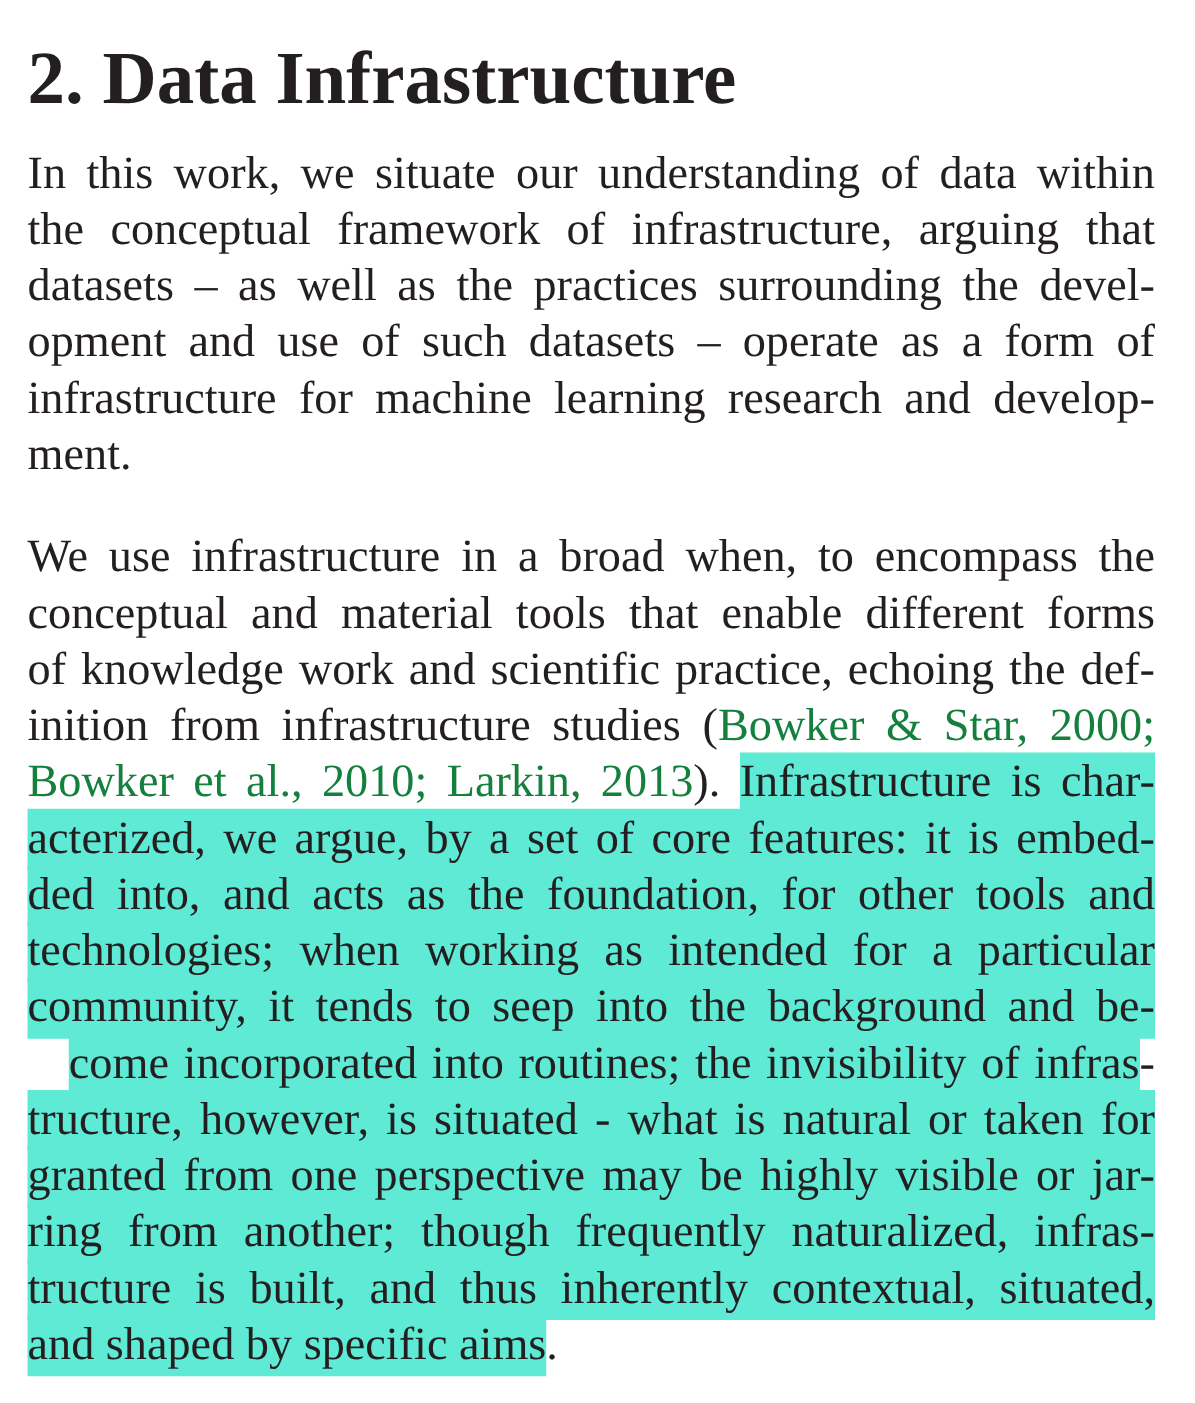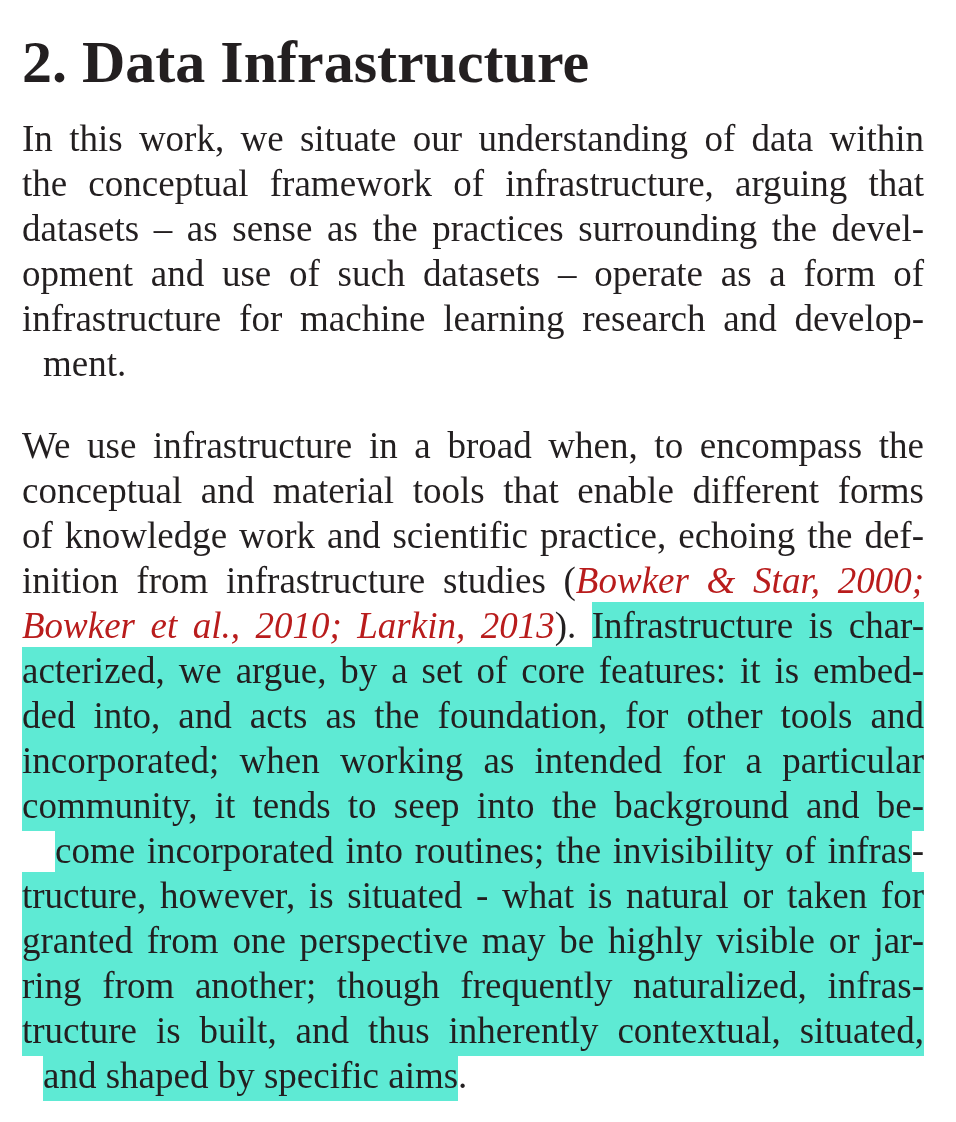--- a/index.html
+++ b/index.html
@@ -37,53 +37,52 @@
       line-height: 45px;
       font-size: 37px;
       white-space: nowrap;
       text-align: justify;
       text-align-last: justify;
       text-justify: inter-word;
     }
     .line.last {
       text-align: right;
       text-align-last: left;
-      margin-left: 21px;
     }
     .seg { white-space: pre; }
-    .seg.cite { color: #b91c1c; font-style: italic; }
+    .seg.cite { color: #15803d; }
     .seg.hl {
       background: #5eead4;
       padding: 3px 0 5px 0;
       box-decoration-break: clone;
       -webkit-box-decoration-break: clone;
     }
   </style>
 </head>
 <body>
 
 <h2 class="heading">2. Data Infrastructure</h2>
 
 <div class="para" id="para-p1" style="top:116px;">
     <div class="line"><span class="seg" style="white-space: normal;">In this work, we situate our understanding of data within</span></div>
     <div class="line"><span class="seg" style="white-space: normal;">the conceptual framework of infrastructure, arguing that</span></div>
-    <div class="line"><span class="seg" style="white-space: normal;">datasets – as sense as the practices surrounding the devel-</span></div>
+    <div class="line"><span class="seg" style="white-space: normal;">datasets – as well as the practices surrounding the devel-</span></div>
     <div class="line"><span class="seg" style="white-space: normal;">opment and use of such datasets – operate as a form of</span></div>
     <div class="line"><span class="seg" style="white-space: normal;">infrastructure for machine learning research and develop-</span></div>
     <div class="line last"><span class="seg" style="white-space: normal;">ment.</span></div>
   </div>
 <div class="para" id="para-p2" style="top:423px;">
     <div class="line"><span class="seg" style="white-space: normal;">We use infrastructure in a broad when, to encompass the</span></div>
     <div class="line"><span class="seg" style="white-space: normal;">conceptual and material tools that enable different forms</span></div>
     <div class="line"><span class="seg" style="white-space: normal;">of knowledge work and scientific practice, echoing the def-</span></div>
     <div class="line"><span class="seg" style="white-space: normal;">inition from infrastructure studies (</span><span class="seg cite" style="white-space: normal;">Bowker &amp; Star, 2000;</span></div>
     <div class="line"><span class="seg cite" style="white-space: normal;">Bowker et al., 2010; Larkin, 2013</span><span class="seg" style="white-space: normal;">).  </span><span class="seg hl" style="white-space: normal;">Infrastructure is char-</span></div>
     <div class="line"><span class="seg hl" style="white-space: normal;">acterized, we argue, by a set of core features: it is embed-</span></div>
     <div class="line"><span class="seg hl" style="white-space: normal;">ded into, and acts as the foundation, for other tools and</span></div>
-    <div class="line"><span class="seg hl" style="white-space: normal;">incorporated; when working as intended for a particular</span></div>
+    <div class="line"><span class="seg hl" style="white-space: normal;">technologies; when working as intended for a particular</span></div>
     <div class="line"><span class="seg hl" style="white-space: normal;">community, it tends to seep into the background and be-</span></div>
     <div class="line"><span class="seg hl" style="white-space: normal; margin-left: 33px;">come incorporated into routines; the invisibility of infras</span><span class="seg" style="white-space: normal;">-</span></div>
     <div class="line"><span class="seg hl" style="white-space: normal;">tructure, however, is situated - what is natural or taken for</span></div>
     <div class="line"><span class="seg hl" style="white-space: normal;">granted from one perspective may be highly visible or jar-</span></div>
     <div class="line"><span class="seg hl" style="white-space: normal;">ring from another; though frequently naturalized, infras-</span></div>
     <div class="line"><span class="seg hl" style="white-space: normal;">tructure is built, and thus inherently contextual, situate</span><span class="seg hl" style="white-space: normal;">d,</span></div>
     <div class="line last"><span class="seg hl" style="white-space: normal;">and shaped by specific aims</span><span class="seg" style="white-space: normal;">.</span></div>
   </div>
 
 </body></html>

